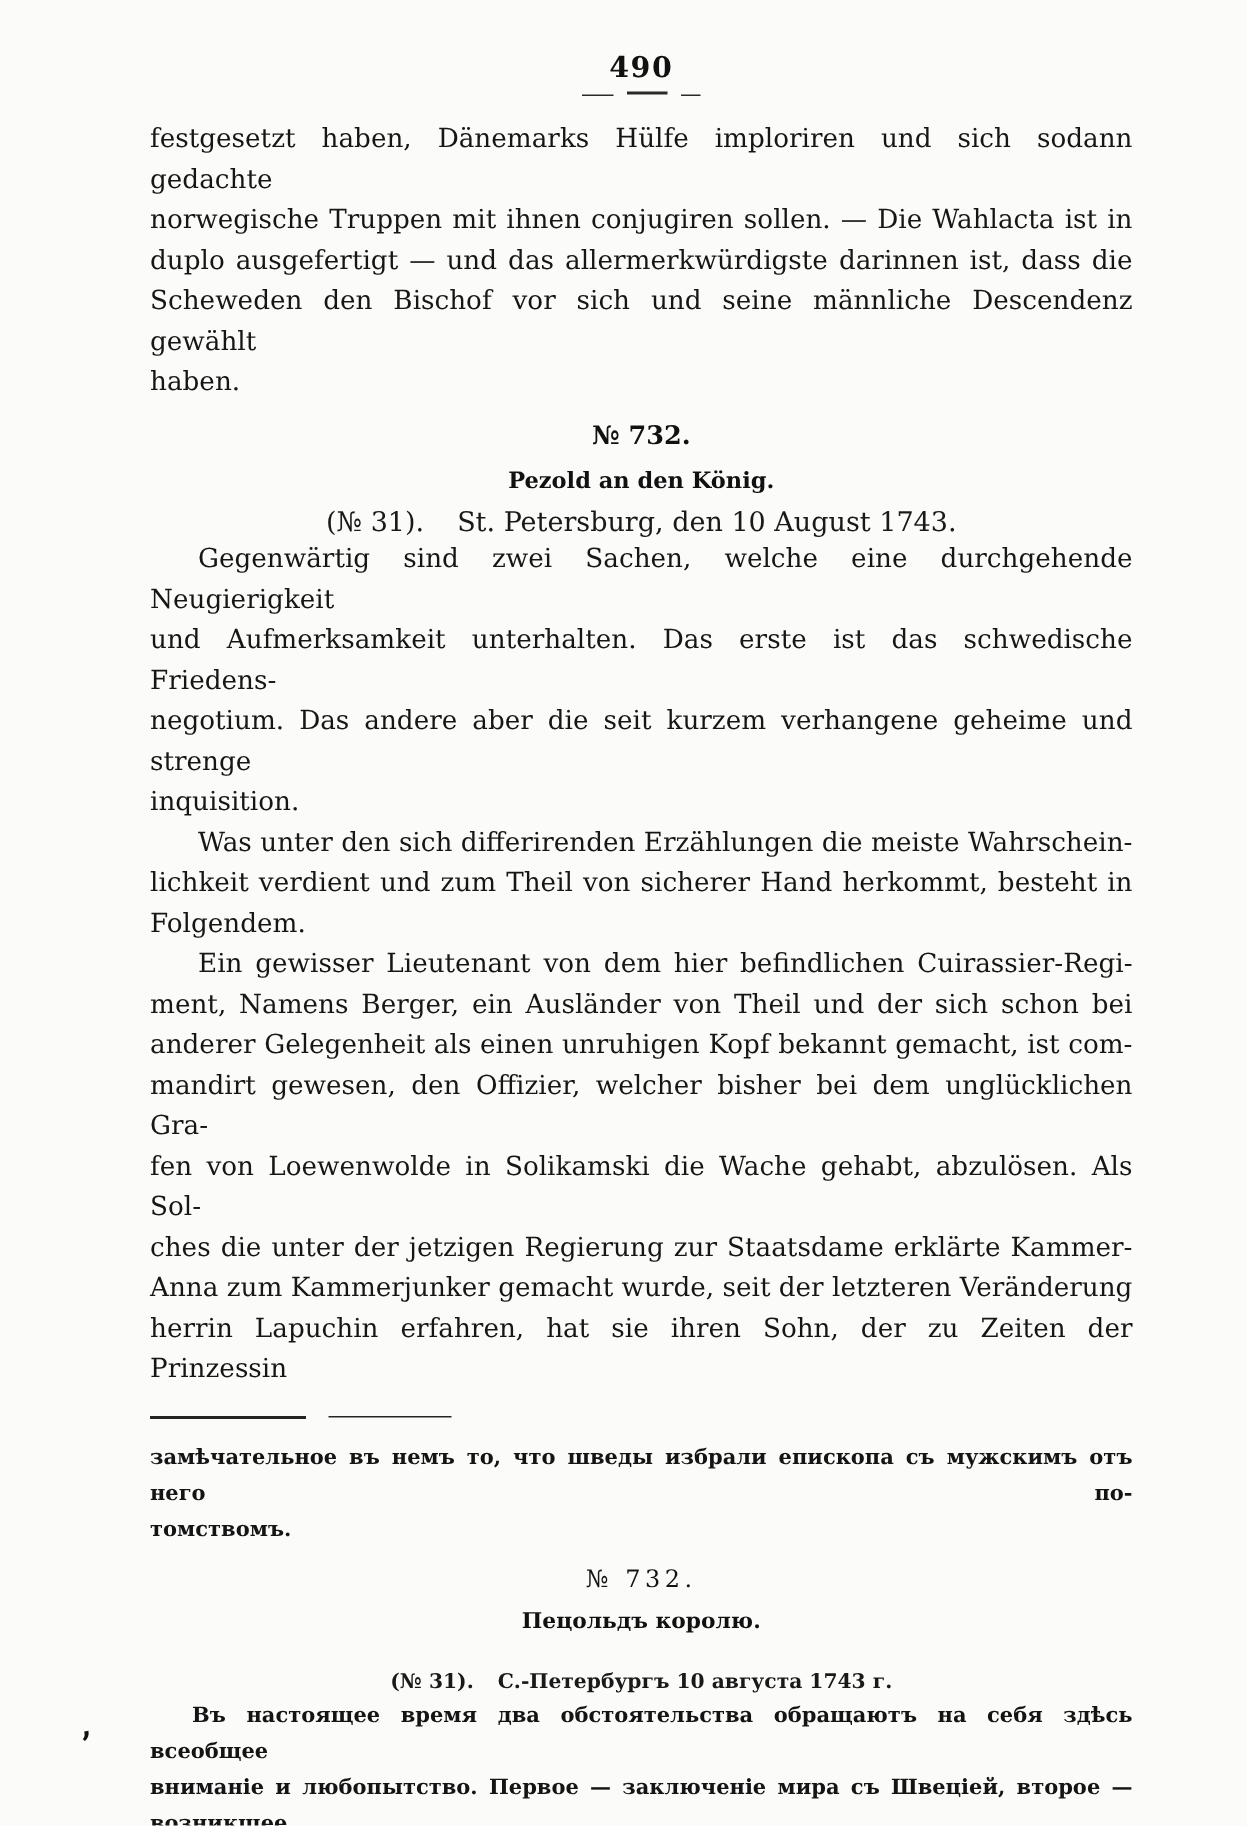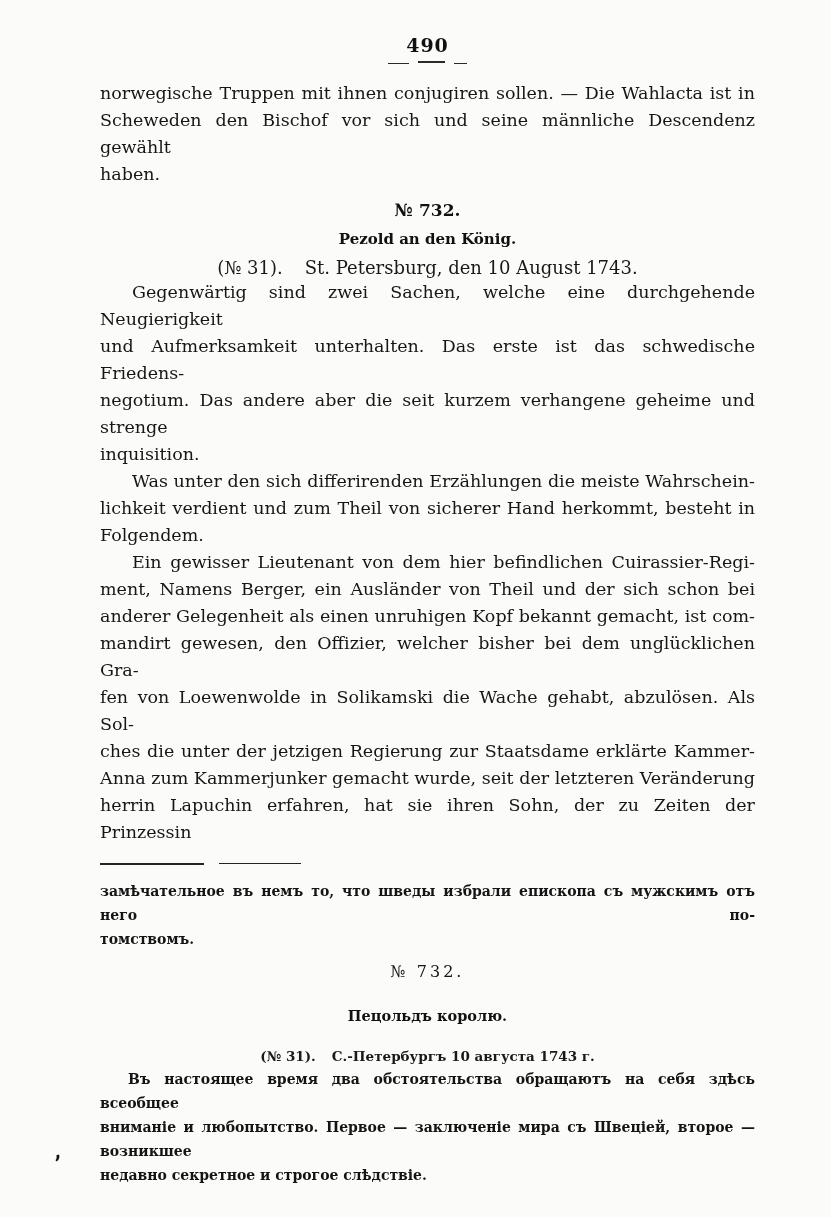--- a/index.html
+++ b/index.html
@@ -73,21 +73,21 @@
     color: #141414;
   }
   .footnote-body .line.last { text-align-last: left; }
   .footnote-body .para.indented .line:first-child { text-indent: 28px; }
 
   .f-doc-number {
     margin-top: 8px; font-size: 16px; line-height: 26px;
     font-weight: normal; letter-spacing: 3px; color: #141414;
   }
   .f-doc-title {
-    margin-top: 20px; font-size: 14.5px; line-height: 22px;
+    margin-top: 4px; font-size: 14.5px; line-height: 22px;
     font-weight: bold; color: #111;
   }
   .f-doc-dateline {
     margin-top: 19px; font-size: 13.5px; line-height: 21px;
     font-weight: bold; color: #191919;
   }
   .f-doc-dateline .dateline-ref { margin-right: 16px; }
 
   
   .corner-mark {
@@ -105,21 +105,23 @@
     <div class="page-number">490</div>
     <div class="header-rules">
       <div class="rule r1"></div>
       <div class="rule r2"></div>
       <div class="rule r3"></div>
     </div>
   </div>
 
   <div class="german-body">
     <div class="para cont">
+        <div class="line">festgesetzt haben, Dänemarks Hülfe imploriren und sich sodann gedachte</div>
         <div class="line">norwegische Truppen mit ihnen conjugiren sollen. — Die Wahlacta ist in</div>
+        <div class="line">duplo ausgefertigt — und das allermerkwürdigste darinnen ist, dass die</div>
         <div class="line">Scheweden den Bischof vor sich und seine männliche Descendenz gewählt</div>
         <div class="line last">haben.</div>
       </div>
 
     <div class="doc-head">
       <div class="g-doc-number">№ 732.</div>
       <div class="g-doc-title">Pezold an den König.</div>
       <div class="g-doc-dateline">
         <span class="dateline-ref">(№ 31).</span><span>St. Petersburg, den 10 August 1743.</span>
       </div>

